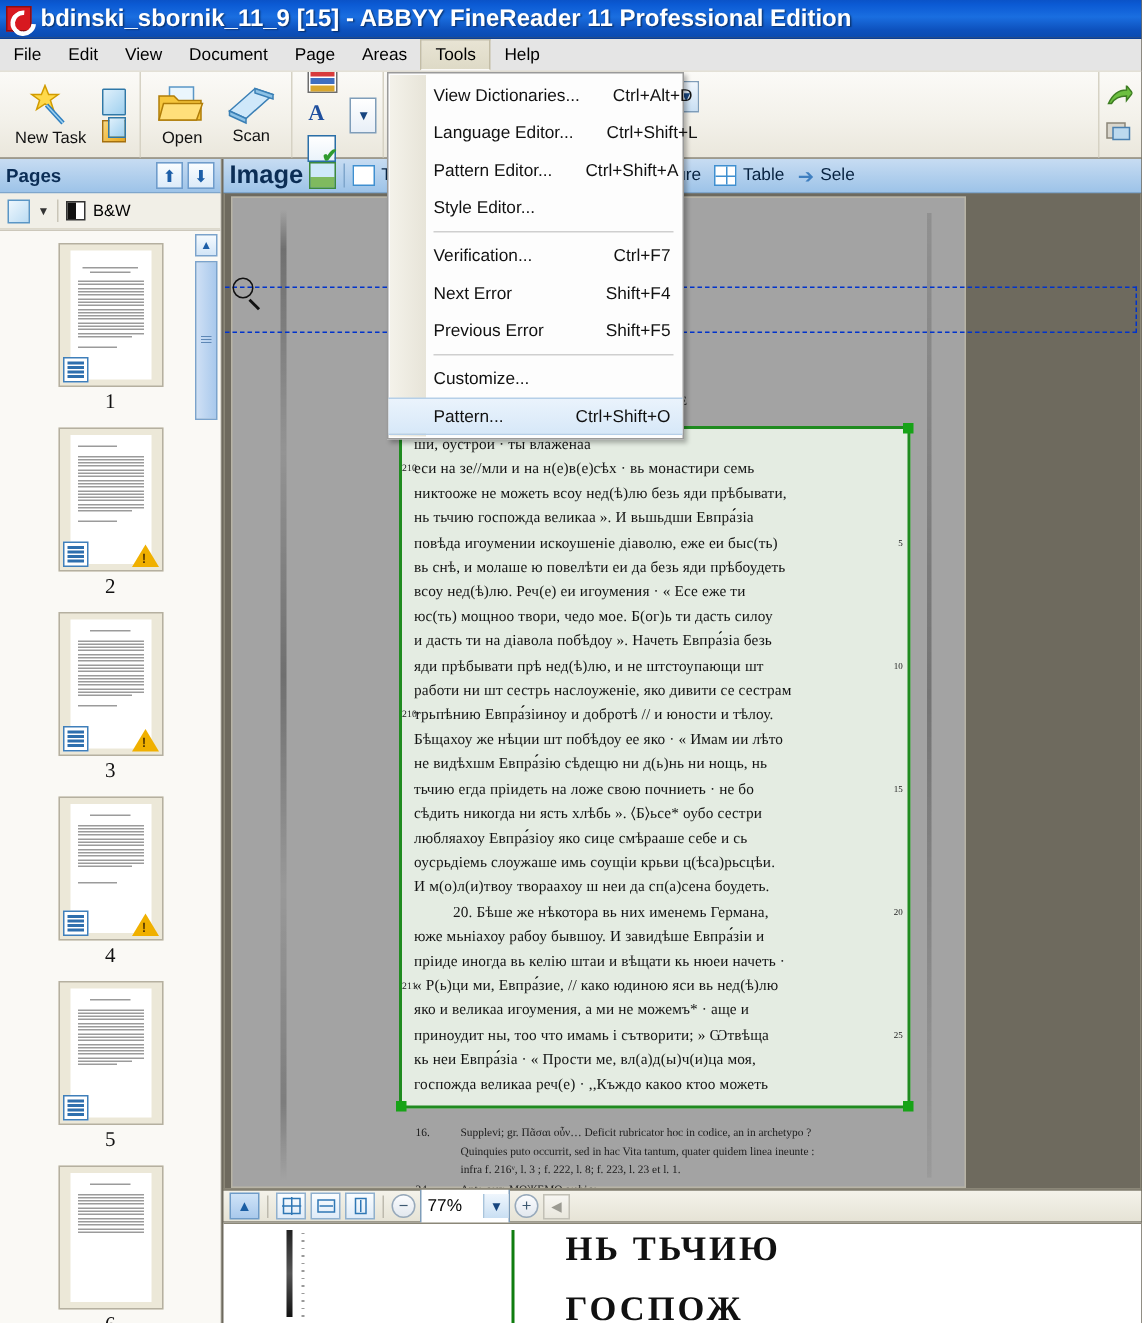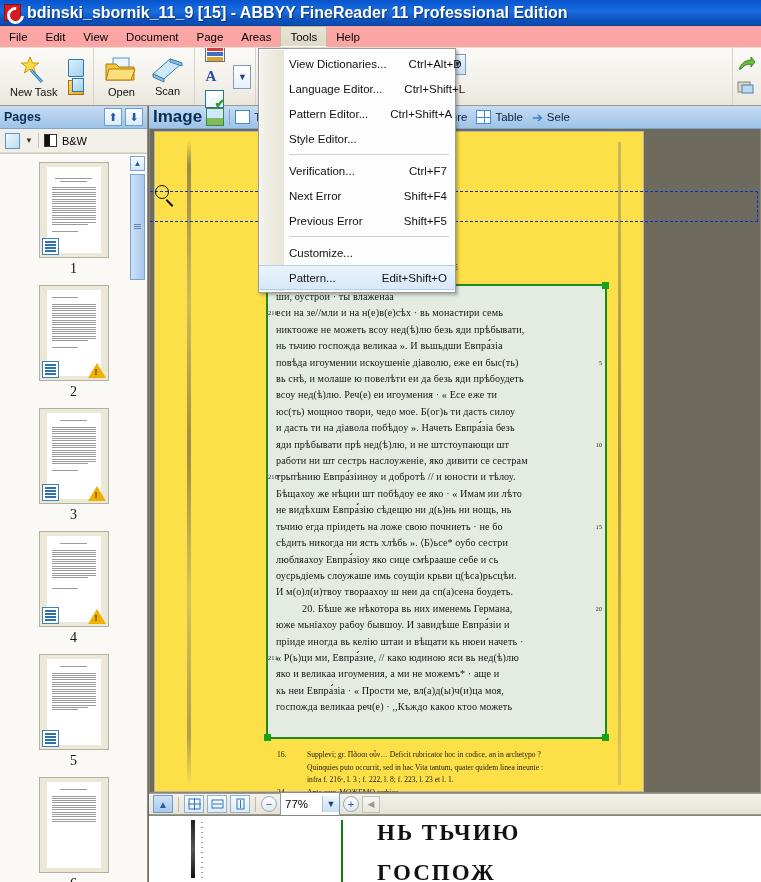--- a/index.html
+++ b/index.html
@@ -41,21 +41,21 @@
     color: #ffffff;
     font-size: 16px;
     font-weight: bold;
     white-space: nowrap;
     text-shadow: 1px 1px 1px rgba(0,0,0,.45);
   }
 
   
   .menubar {
     height: 22px;
-    background: #fca5a5;
+    background: #e5e5e5;
     display: flex; align-items: stretch;
     border-bottom: 1px solid #e3e0d6;
     position: relative; z-index: 60;
   }
   .menu-item {
     padding: 0 9px;
     display: flex; align-items: center;
     font-size: 11.5px; color: #000;
     cursor: default;
   }
@@ -278,21 +278,21 @@
   .cursor-arrow { color:#3f7fc0; font-size:13px; }
 
   .img-view {
     flex: 1; position: relative; overflow: hidden;
     background: #6e6a5e;
     border: 1px solid #8b8778;
     border-top: none;
   }
   .page-sheet {
     position: absolute; left: 4px; top: 2px; width: 490px; bottom: 0;
-    background: #fde047;
+    background: #a3a3a3;
     border: 1px solid #b8b4a6;
   }
   .gutter-smudge {
     position: absolute; left: 32px; top: 8px; width: 4px; bottom: 4px;
     background: linear-gradient(to bottom,
        rgba(90,90,90,.0) 0%, rgba(70,70,70,.55) 4%, rgba(120,120,120,.35) 25%,
        rgba(60,60,60,.5) 48%, rgba(130,130,130,.3) 70%, rgba(80,80,80,.45) 92%, rgba(255,255,255,0) 100%);
     filter: blur(.4px);
   }
   .gutter-smudge2 {
@@ -573,21 +573,21 @@
     </div>
 
     <div class="dm-sep"></div>
 
     <div class="dm-row">
       <span>Customize...</span>
       <span class="accel"></span>
     </div>
     <div class="dm-row selected">
       <span>Pattern...</span>
-      <span class="accel">Edit+Shift+O</span>
+      <span class="accel">Ctrl+Shift+O</span>
     </div>
   </div>
 
   <div class="workarea">
 
     <div class="pages-panel">
       <div class="panel-header">
         <div class="ttl">Pages</div>
         <div style="margin-left:auto;display:flex;">
           <div class="hdr-btn">⬆</div>
@@ -868,20 +868,21 @@
               <div class="ln"><span class="fol"></span><span>тьчию егда пріидеть на ложе свою почниеть · не бо</span><span class="lnum">15</span></div>
               <div class="ln"><span class="fol"></span><span>сѣдить никогда ни ясть хлѣбь ». 〈Б〉ьсе* оубо сестри</span><span class="lnum"></span></div>
               <div class="ln"><span class="fol"></span><span>любляахоу Евпра́́зіоу яко сице смѣрааше себе и сь</span><span class="lnum"></span></div>
               <div class="ln"><span class="fol"></span><span>оусрьдіемь слоужаше имь соущіи крьви ц(ѣса)рьсцѣи.</span><span class="lnum"></span></div>
               <div class="ln"><span class="fol"></span><span>И м(о)л(и)твоу твораахоу ш неи да сп(а)сена боудеть.</span><span class="lnum"></span></div>
               <div class="ln ind"><span class="fol"></span><span>20. Бѣше же нѣкотора вь них именемь Германа,</span><span class="lnum">20</span></div>
               <div class="ln"><span class="fol"></span><span>юже мьніахоу рабоу бывшоу. И завидѣше Евпра́́зіи и</span><span class="lnum"></span></div>
               <div class="ln"><span class="fol"></span><span>пріиде иногда вь келію штаи и вѣщати кь нюеи начеть ·</span><span class="lnum"></span></div>
               <div class="ln"><span class="fol">211</span><span>« Р(ь)ци ми, Евпра́́зие, // како юдиною яси вь нед(ѣ)лю</span><span class="lnum"></span></div>
               <div class="ln"><span class="fol"></span><span>яко и великаа игоумения, а ми не можемъ* · аще и</span><span class="lnum"></span></div>
+              <div class="ln"><span class="fol"></span><span>приноудит ны, тоо что имамь і сътворити; » Ѡтвѣща</span><span class="lnum">25</span></div>
               <div class="ln"><span class="fol"></span><span>кь неи Евпра́́зіа · « Прости ме, вл(а)д(ы)ч(и)ца моя,</span><span class="lnum"></span></div>
               <div class="ln"><span class="fol"></span><span>госпожда великаа реч(е) · ,,Къждо какоо ктоо можеть</span><span class="lnum"></span></div>
             </div>
           </div>
 
           <div class="footnotes">
             <div class="fn">
               <span class="n">16.</span>
               <span class="bd">Supplevi; gr. Πᾶσαι οὖν… Deficit rubricator hoc in codice, an in archetypo ?</span>
             </div>

